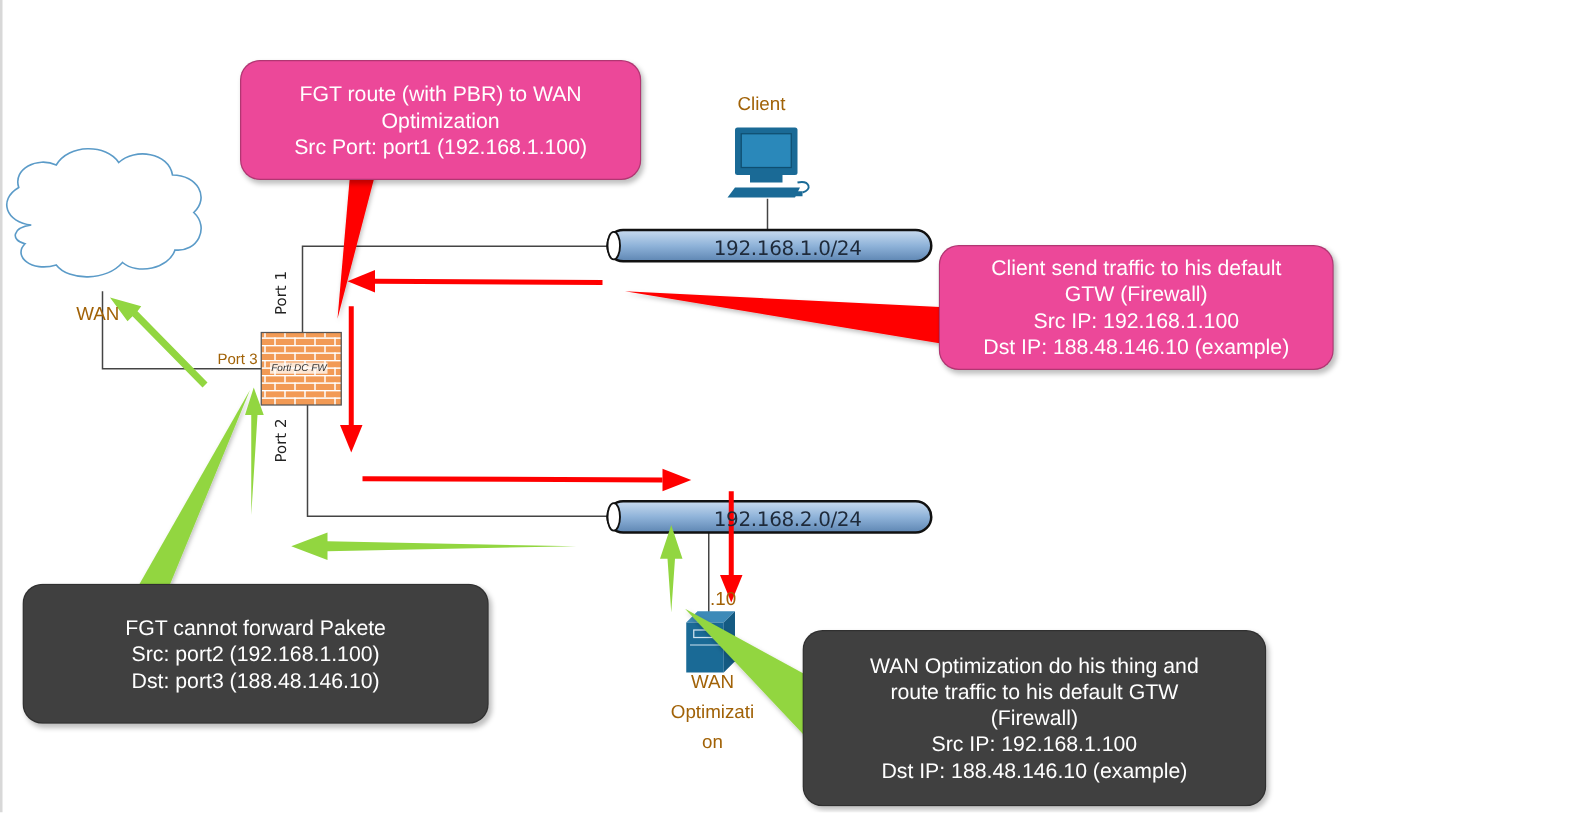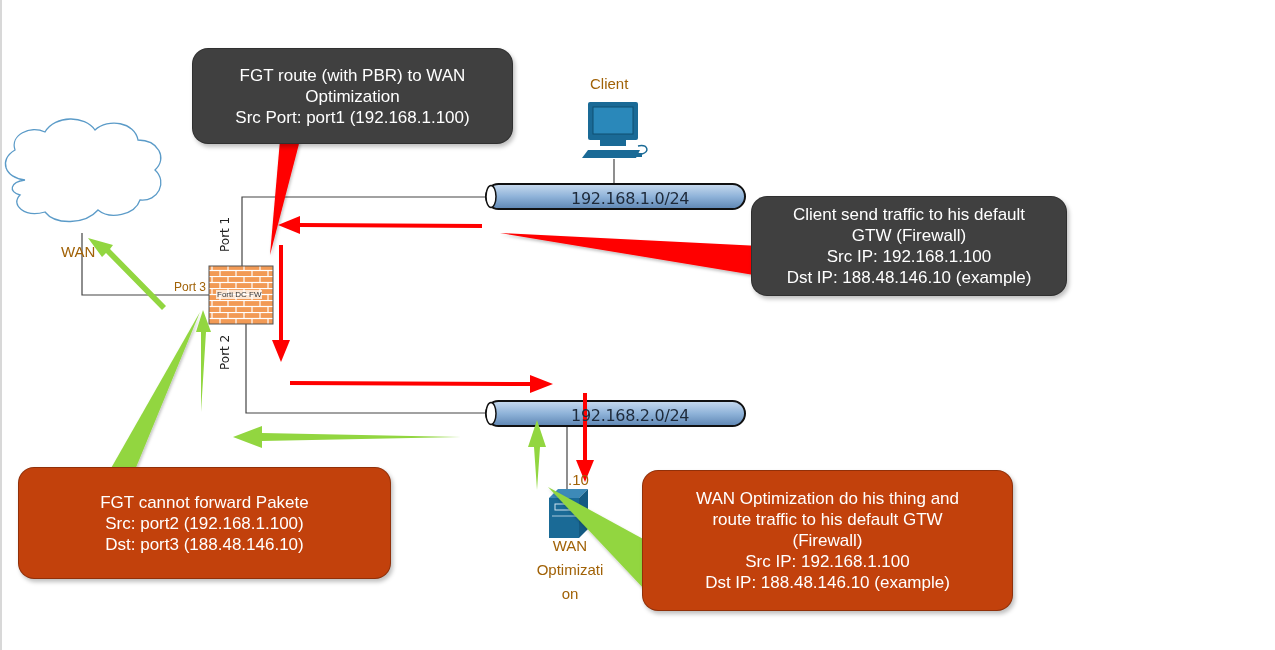--- a/index.html
+++ b/index.html
@@ -1,26 +1,26 @@
 <!DOCTYPE html>
 <html><head>
 <meta charset="utf-8">
 <style>
   html, body { margin: 0; padding: 0; background: #ffffff; }
   body { width: 1275px; height: 650px; position: relative; overflow: hidden; font-family: "Liberation Sans", sans-serif; }
   .left-edge { position: absolute; left: 0; top: 0; width: 2px; height: 650px; background: #d8d8d8; }
   svg.canvas { position: absolute; left: 0; top: 0; }
   .callout { position: absolute; color: #ffffff; text-align: center; font-size: 17px; line-height: 21px; border-radius: 16px; box-sizing: border-box; display: flex; flex-direction: column; justify-content: center; align-items: center; box-shadow: 2px 3px 4px rgba(0,0,0,0.25); border: 1px solid rgba(0,0,0,0.25); }
-  .callout.red { background: #404040; }
-  .callout.green { background: #c2410c; }
+  .callout.red { background: #ec4899; }
+  .callout.green { background: #404040; }
   .callout span { display: block; }
   .lbl { position: absolute; font-family: Liberation Sans, sans-serif; color: #a16207; }
   .port-v { position: absolute; font-family: "DejaVu Sans", sans-serif; font-size: 12px; color: #222; transform: rotate(-90deg); transform-origin: left top; white-space: nowrap; }
   .net-label { position: absolute; font-family: "DejaVu Sans", sans-serif; font-size: 16px; color: #1e2a3a; white-space: nowrap; letter-spacing: -0.3px; }
-  .fw-label { position: absolute; font-size: 8px; color: #333; background: rgba(255,255,255,0.75); padding: 0 1px; white-space: nowrap; }
+  .fw-label { position: absolute; font-size: 8px; color: #333; background: rgba(255,255,255,0.75); padding: 0 1px; white-space: nowrap; font-style: italic; }
 </style>
 </head>
 <body>
 
 <div class="left-edge"></div>
 
 <svg class="canvas" width="1275" height="650" viewBox="0 0 1275 650">
   <defs>
     <linearGradient id="tubeGrad" x1="0" y1="0" x2="0" y2="1">
       <stop offset="0" stop-color="#c9dbef"></stop>
@@ -134,19 +134,19 @@
   <span>Src IP: 192.168.1.100</span>
   <span>Dst IP: 188.48.146.10 (example)</span>
 </div>
 
 <div class="callout green" style="left:18px; top:467px; width:373px; height:112px;">
   <span>FGT cannot forward Pakete</span>
   <span>Src: port2 (192.168.1.100)</span>
   <span>Dst: port3 (188.48.146.10)</span>
 </div>
 
-<div class="callout green" style="left:642px; top:470px; width:371px; height:141px;align-items:center;">
+<div class="callout green" style="left:642px; top:504px; width:371px; height:141px;align-items:center;">
   <span>WAN Optimization do his thing and</span>
   <span>route traffic to his default GTW</span>
   <span>(Firewall)</span>
   <span>Src IP: 192.168.1.100</span>
   <span>Dst IP: 188.48.146.10 (example)</span>
 </div>
 
 </body></html>

